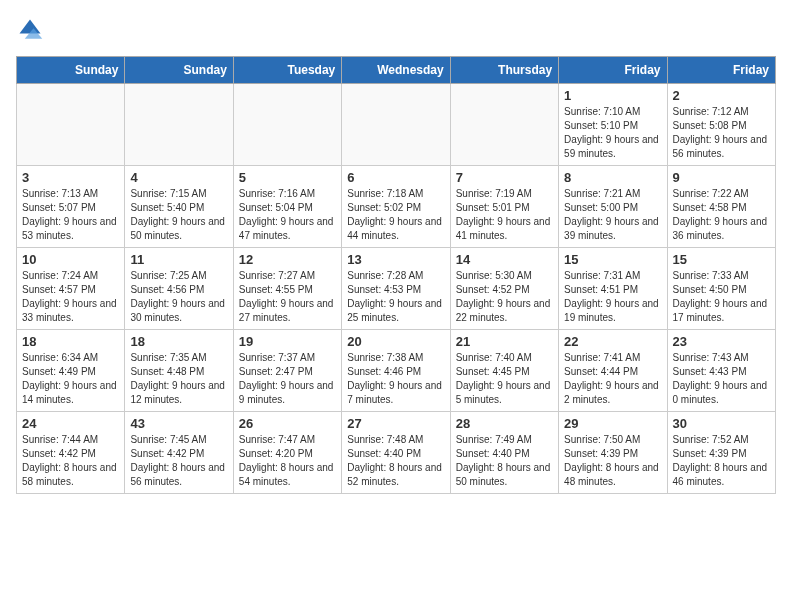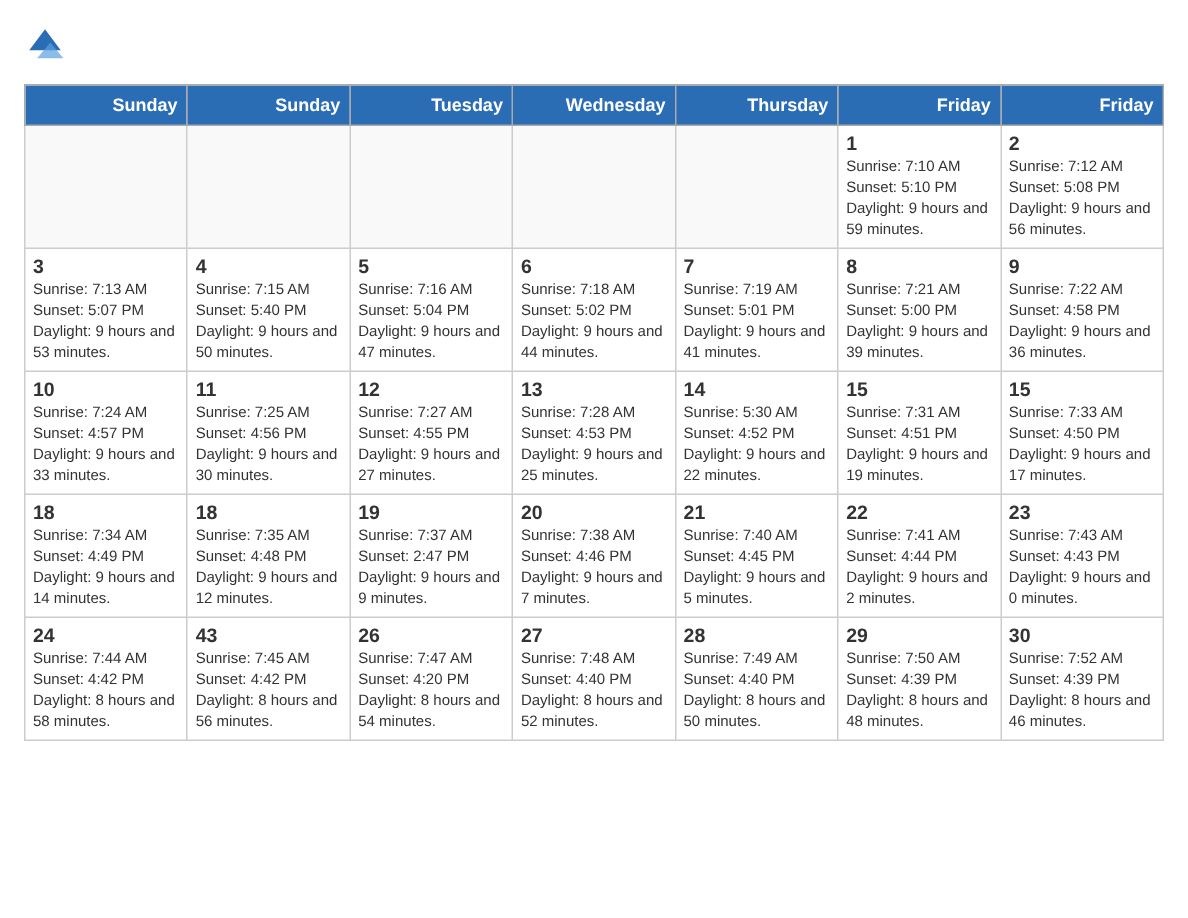--- a/index.html
+++ b/index.html
@@ -219,21 +219,21 @@
         <td>
           <span class="day-number">15</span>
           <div class="day-info">Sunrise: 7:33 AM
 Sunset: 4:50 PM
 Daylight: 9 hours and 17 minutes.</div>
         </td>
       </tr>
       <tr>
         <td>
           <span class="day-number">18</span>
-          <div class="day-info">Sunrise: 7:34 AM
+          <div class="day-info">Sunrise: 6:34 AM
 Sunset: 4:49 PM
 Daylight: 9 hours and 14 minutes.</div>
         </td>
         <td>
           <span class="day-number">18</span>
           <div class="day-info">Sunrise: 7:35 AM
 Sunset: 4:48 PM
 Daylight: 9 hours and 12 minutes.</div>
         </td>
         <td>

